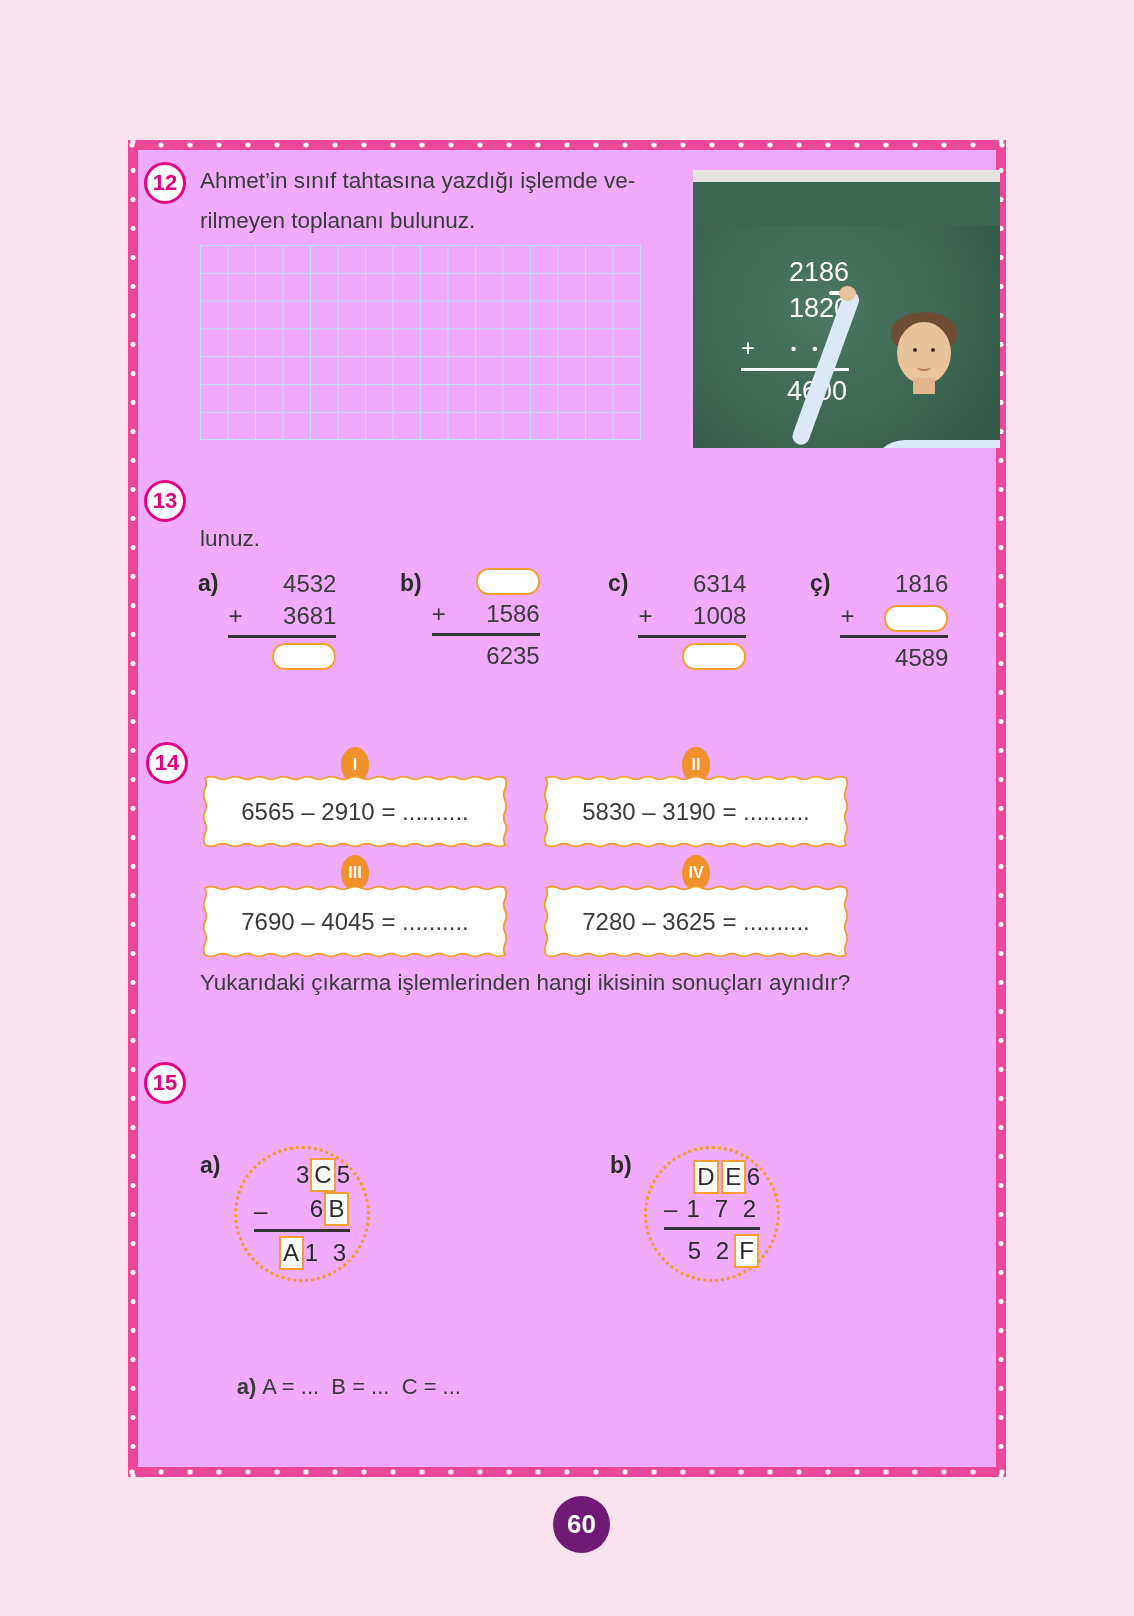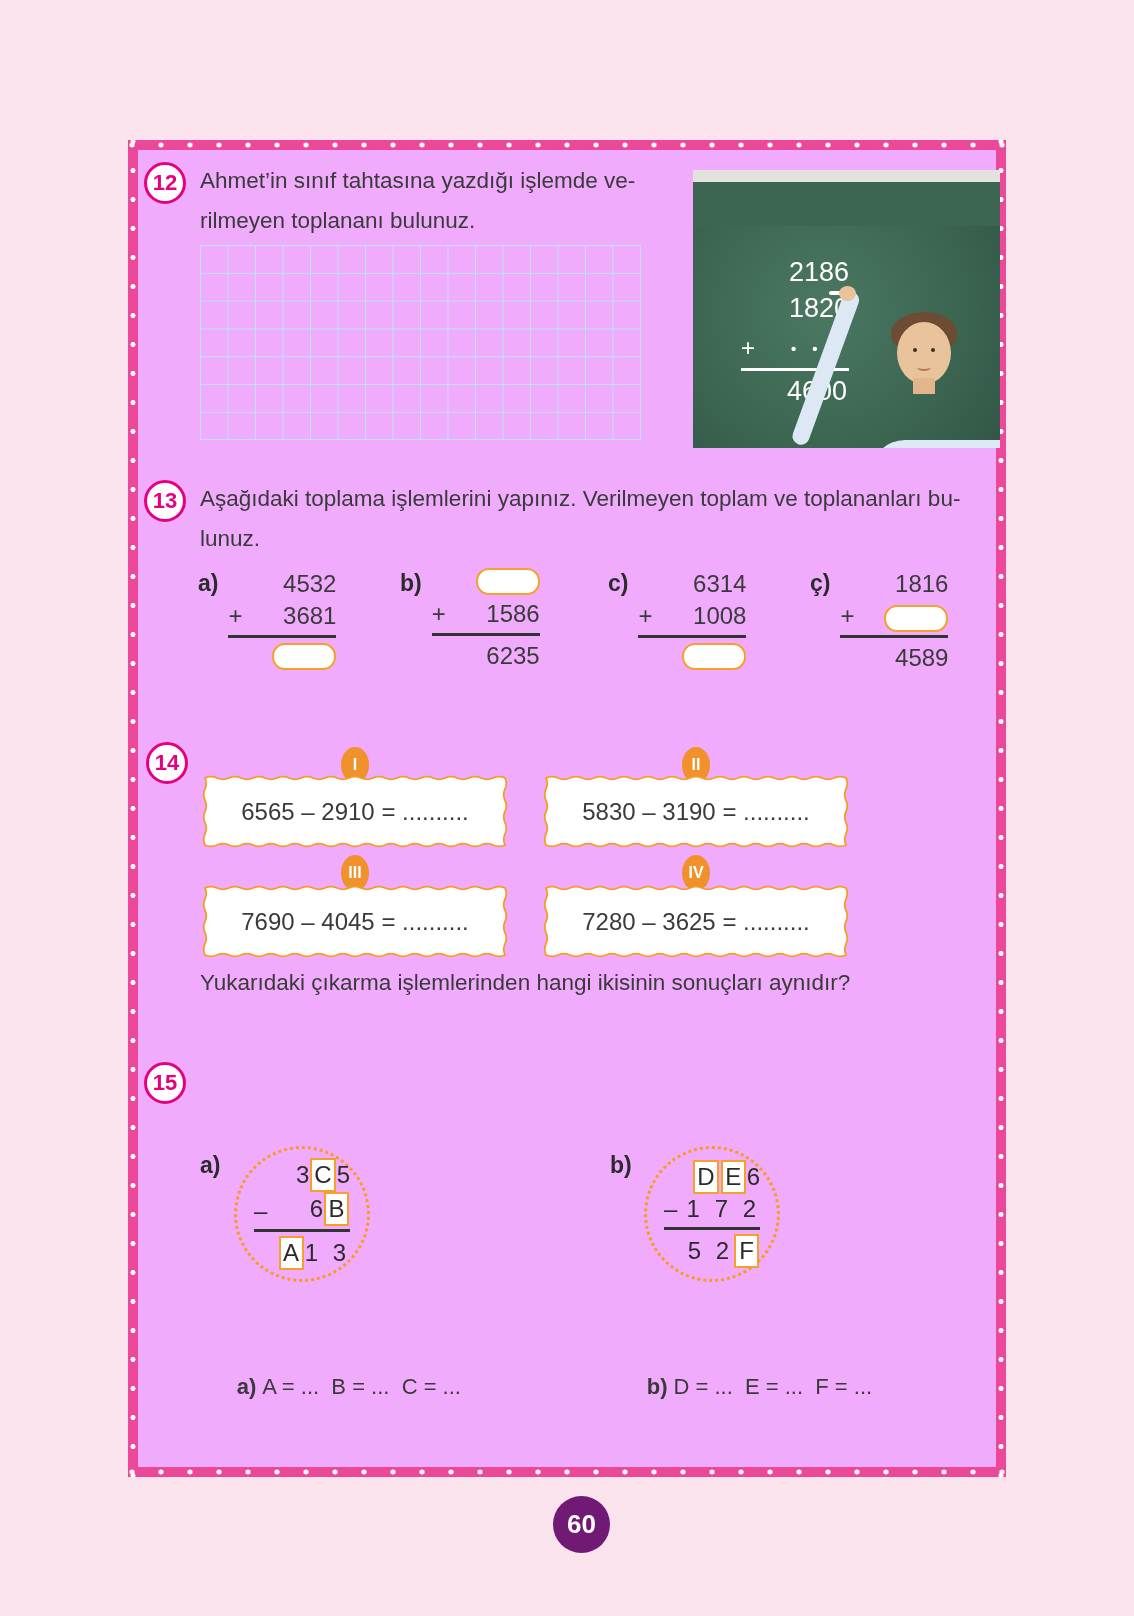--- a/index.html
+++ b/index.html
@@ -158,21 +158,20 @@
           <div class="boy-eye" style="left:16px;"></div>
           <div class="boy-eye" style="left:34px;"></div>
           <div class="boy-smile"></div>
         </div>
         <div class="boy-neck"></div>
         <div class="boy-body"></div>
       </div>
     </div>
 
     <div class="qnum" style="left:6px; top:330px;">13</div>
-    <div class="qtext" style="left:62px; top:336px;">Aşağıdaki toplama işlemlerini yapınız. Verilmeyen toplam ve toplananları bu-</div>
     <div class="qtext" style="left:62px; top:376px;">lunuz.</div>
 
     <div class="prob" style="left:60px; top:418px;">
       <span class="plabel">a)</span>
       <div class="pcol">
         <div class="prow">4532</div>
         <div class="prow op-row">
           <span>+</span>
           <span>3681</span>
         </div>
@@ -284,20 +283,17 @@
         <span class="sp">1 7 2</span>
       </div>
       <div class="lrow result">
         <span class="sp">5 2</span><span class="lbox">F</span>
       </div>
     </div>
 
     <div class="ans" style="left:62px; top:1198px;">
       <b>a)</b><span>A = ...  B = ...  C = ...</span>
     </div>
-    <div class="ans" style="left:472px; top:1198px;">
-      <b>b)</b><span>D = ...  E = ...  F = ...</span>
-    </div>
 
   </div>
 </div>
 
 <div class="page-badge">60</div>
 
 </body></html>

